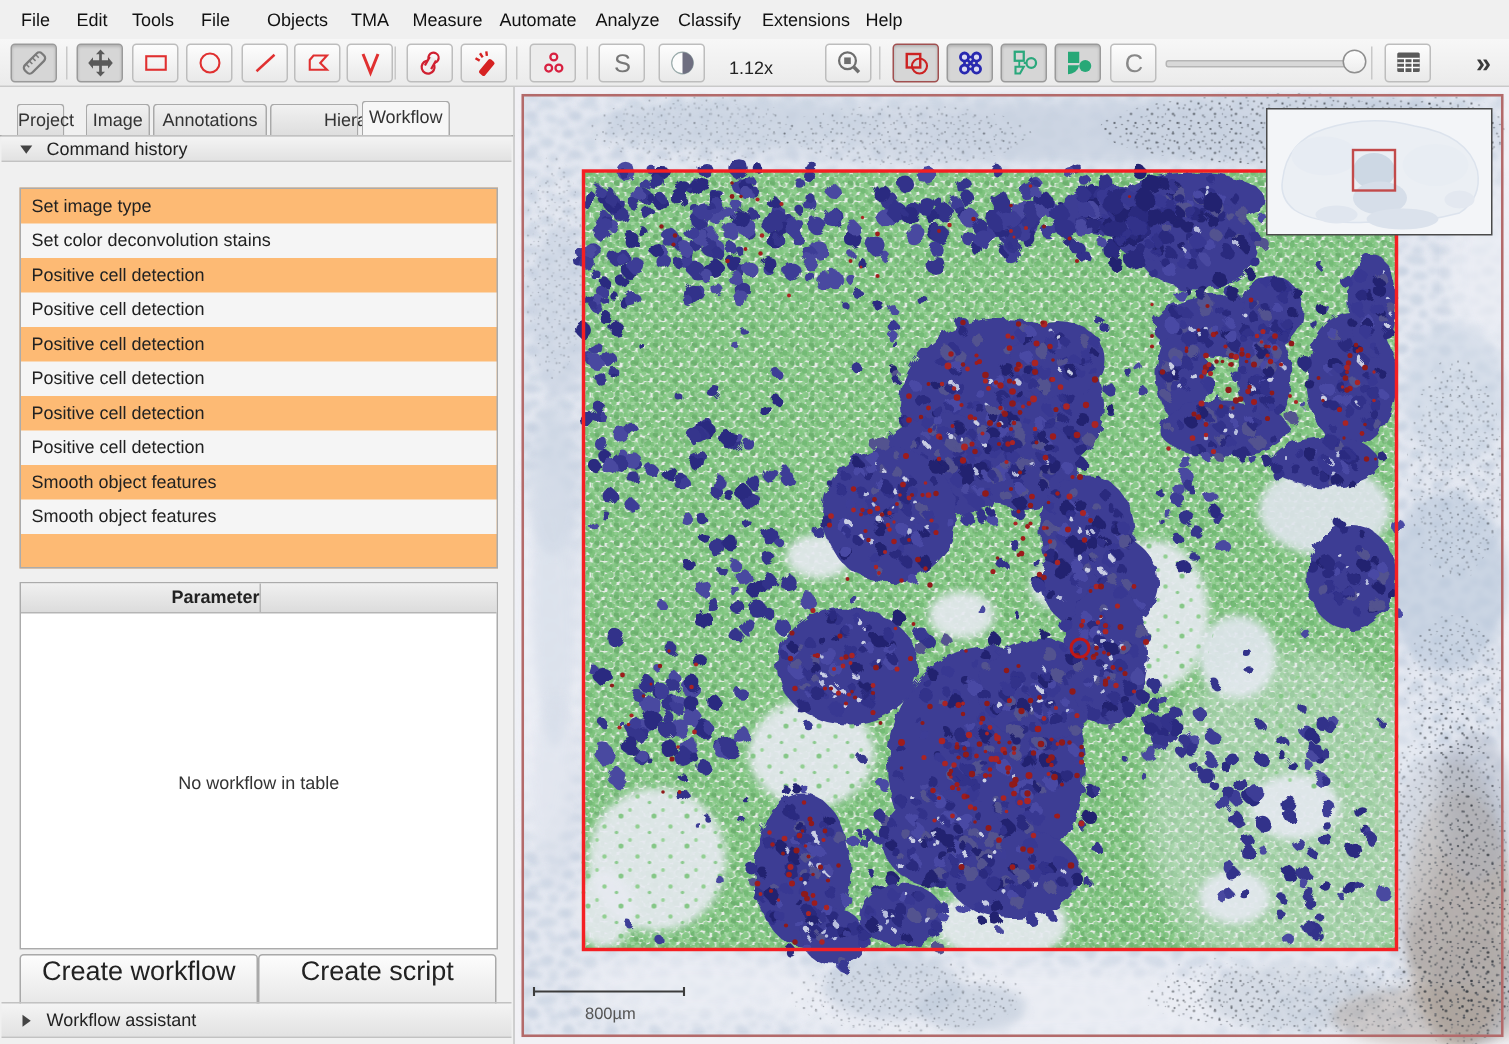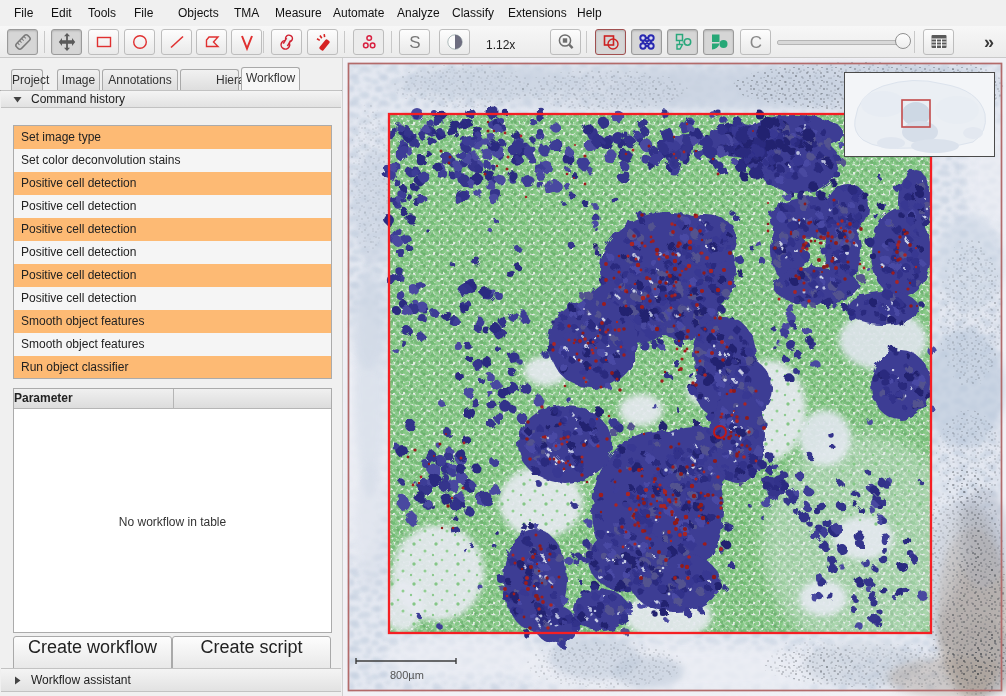--- a/index.html
+++ b/index.html
@@ -16,21 +16,21 @@
   .tabactive{background:#f7f7f7;height:23px;top:9px;z-index:2;}
   #tabline{position:absolute;left:0;top:32px;width:343px;height:1px;background:#a9a9a9;}
   .titled{position:absolute;left:1px;width:340px;height:16px;background:linear-gradient(#f4f4f4,#e2e2e2);border-top:1px solid #c2c2c2;border-bottom:1px solid #c2c2c2;font-size:12px;color:#222;}
   .titled .arrow{position:absolute;left:12px;top:4px;}
   .titled .lbl{position:absolute;left:30px;top:1px;}
   #cmdlist{position:absolute;left:13px;top:67px;width:319px;height:254px;background:#fdba74;border:1px solid #ababab;box-sizing:border-box;}
   .row{height:23px;line-height:23px;font-size:12px;color:#222;padding-left:7px;}
   .rodd{background:#f5f5f5;}
   #ptable{position:absolute;left:13px;top:330px;width:319px;height:245px;border:1px solid #ababab;background:#fff;box-sizing:border-box;}
   #phead{position:absolute;left:0;top:0;width:317px;height:19px;background:linear-gradient(#f0f0f0,#dcdcdc);border-bottom:1px solid #b5b5b5;}
-  #phead div{position:absolute;top:0;height:19px;line-height:19px;font-size:12px;font-weight:bold;color:#222;text-align:left;}
+  #phead div{position:absolute;top:0;height:19px;line-height:19px;font-size:12px;font-weight:bold;color:#222;text-align:right;}
   #nocontent{position:absolute;left:0;top:126px;width:317px;text-align:center;font-size:12px;color:#333;}
   .btn{position:absolute;top:578px;height:36px;border:1px solid #a9a9a9;border-radius:3px;background:linear-gradient(#fdfdfd,#e6e6e6);font-size:18px;color:#222;text-align:center;line-height:21px;box-sizing:border-box;}
   #viewer{position:absolute;left:343px;top:58px;width:663px;height:638px;background:#a3a3a3;}
   #vsep{position:absolute;left:342px;top:58px;width:1px;height:638px;background:#cfcfcf;}
 </style></head>
 <body>
 <div id="menubar">
   <span style="left:14px">File</span>
   <span style="left:51px">Edit</span>
   <span style="left:88px">Tools</span>
@@ -193,21 +193,20 @@
     <div class="row">Set image type</div>
     <div class="row rodd">Set color deconvolution stains</div>
     <div class="row">Positive cell detection</div>
     <div class="row rodd">Positive cell detection</div>
     <div class="row">Positive cell detection</div>
     <div class="row rodd">Positive cell detection</div>
     <div class="row">Positive cell detection</div>
     <div class="row rodd">Positive cell detection</div>
     <div class="row">Smooth object features</div>
     <div class="row rodd">Smooth object features</div>
-    <div class="row">Run object classifier</div>
   </div>
   <div id="ptable">
     <div id="phead">
       <div style="left:0;width:159px;border-right:1px solid #b5b5b5;">Parameter</div>
     </div>
     <div id="nocontent">No workflow in table</div>
   </div>
   <div class="btn" style="left:13px;width:159px;">Create workflow</div>
   <div class="btn" style="left:172px;width:159px;">Create script</div>
   <div class="titled" style="top:610px;height:22px;">

